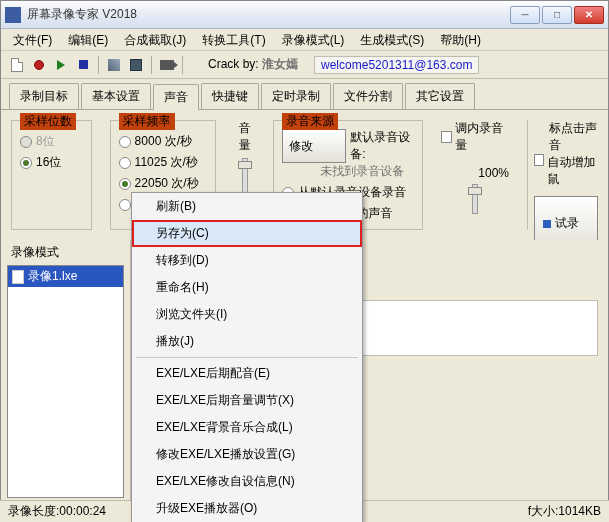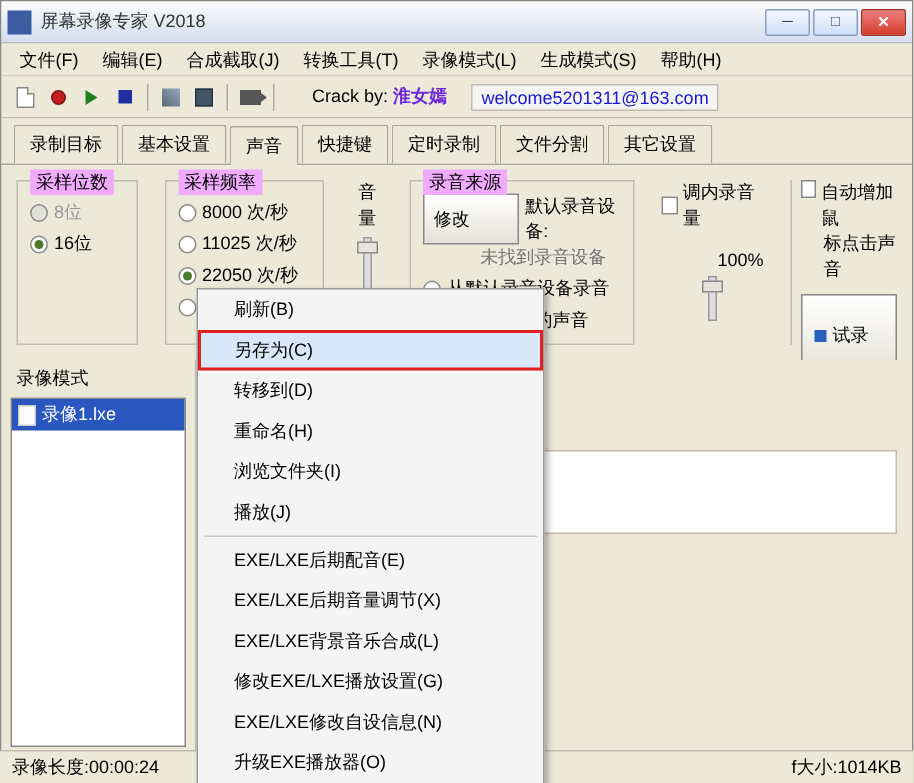--- a/index.html
+++ b/index.html
@@ -10,28 +10,28 @@
 .titlebar-text { flex: 1; color: #333; }
 .winbtns { display: flex; gap: 2px; }
 .winbtn { width: 30px; height: 18px; border: 1px solid #8a9fc0; background: linear-gradient(to bottom,#f3f7fe,#cfe0f7); border-radius: 2px; display: flex; align-items: center; justify-content: center; font-size: 10px; color: #444; }
 .winbtn.close { background: linear-gradient(to bottom,#f08080,#d43c2a); border-color: #a03020; color: #fff; font-weight: bold; }
 .menubar { display: flex; height: 22px; background: #ece9d8; padding: 0 4px; border-bottom: 1px solid #d0ccc0; }
 .menuitem { padding: 3px 8px; cursor: default; }
 .toolbar { display: flex; align-items: center; height: 28px; background: #ece9d8; padding: 0 6px; border-bottom: 1px solid #c0bcb0; gap: 2px; }
 .tbtn { width: 20px; height: 20px; border: 1px solid transparent; display: flex; align-items: center; justify-content: center; }
 .sep { width: 1px; height: 18px; background: #b0aca0; margin: 0 3px; }
 .crack { color: #000; margin-left: 20px; }
-.crack b { color: #6d28d9; font-family: Liberation Serif, serif; }
+.crack b { color: #737373; font-family: Liberation Serif, serif; }
 .welcome { color: #1818cc; margin-left: 14px; border: 1px solid #c0bcb0; padding: 1px 6px; background: #f4f4f0; }
 .tabs { display: flex; background: #ece9d8; padding: 4px 8px 0; gap: 2px; border-bottom: 1px solid #aca899; }
 .tab { padding: 4px 10px; border: 1px solid #aca899; border-bottom: none; background: #ece9d8; border-radius: 2px 2px 0 0; position: relative; }
 .tab.active { background: #ece9d8; z-index: 2; top: 1px; }
 .panel { background: #ece9d8; padding: 10px; display: flex; gap: 18px; height: 130px; position: relative; }
 .group { border: 1px solid #c0bcb0; padding: 8px; position: relative; }
-.group-title { position: absolute; top: -8px; left: 8px; background: #f0abfc; padding: 0 4px; }
+.group-title { position: absolute; top: -8px; left: 8px; background: #c2410c; padding: 0 4px; }
 .radio-row { display: flex; align-items: center; gap: 4px; margin: 4px 0; }
 .radio { width: 12px; height: 12px; border: 1px solid #888; border-radius: 50%; display: inline-flex; align-items: center; justify-content: center; background: #fff; }
 .radio.sel::after { content: ""; width: 6px; height: 6px; background: #4a7a2a; border-radius: 50%; }
 .radio.dis { background: #e0e0d8; }
 .chk { width: 12px; height: 12px; border: 1px solid #888; background: #fff; display: inline-block; }
 .vol-col { text-align: center; }
 .slider { width: 6px; height: 60px; background: #ddd; border: 1px solid #999; margin: 4px auto; position: relative; }
 .slider-thumb { width: 14px; height: 8px; background: #e6e3db; border: 1px solid #888; position: absolute; left: -5px; top: 2px; }
 .red-text { color: #737373; }
 .btnrow { display: flex; flex-direction: column; gap: 4px; }
@@ -192,25 +192,25 @@
           <span class="chk"></span>
           <span>调内录音量</span>
         </div>
       <div style="text-align:right;margin-top:12px">100%</div>
       <div class="slider" style="height:30px">
           <div class="slider-thumb"></div>
         </div>
     </div>
 
     <div style="width:78px;border-left:1px solid #c0bcb0;padding-left:6px">
+      <div style="margin-left:15px">标点击声音</div>
       <div style="display:flex;align-items:flex-start;gap:3px">
           <span class="chk"></span>
           <span>自动增加鼠</span>
         </div>
-      <div style="margin-left:15px">标点击声音</div>
       <div class="btnrow" style="margin-top:8px">
         <div class="btn">
             <span class="sq"></span>
             <span>试录</span>
           </div>
         <div class="btn dis">
             <span class="tri"></span>
             <span>播放</span>
           </div>
         <div class="btn dis">

